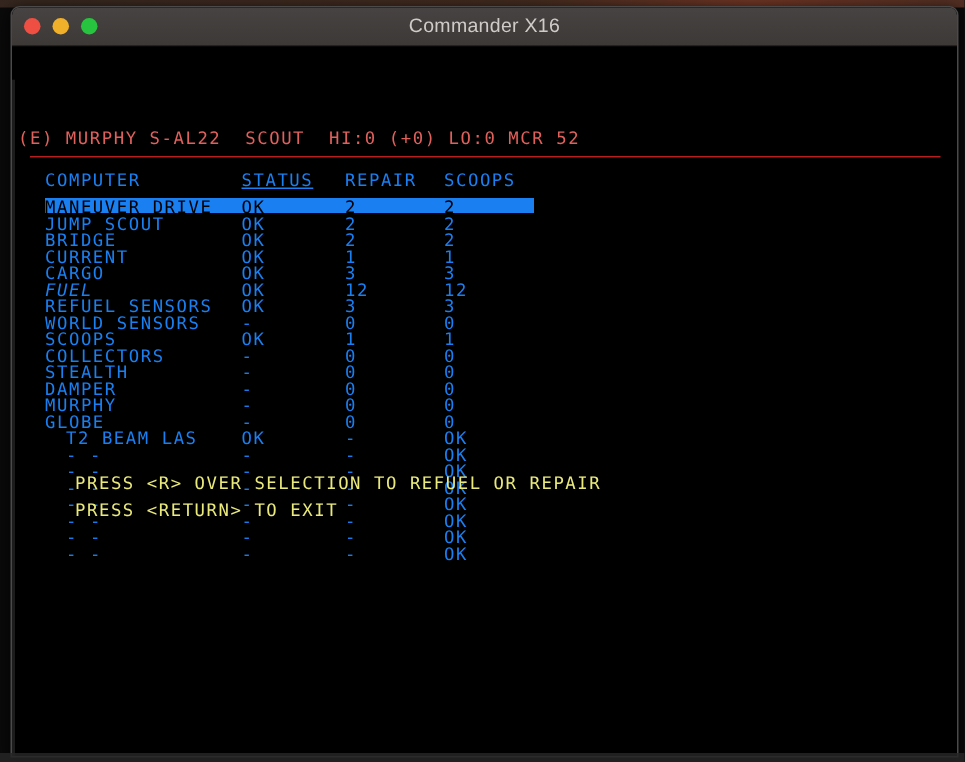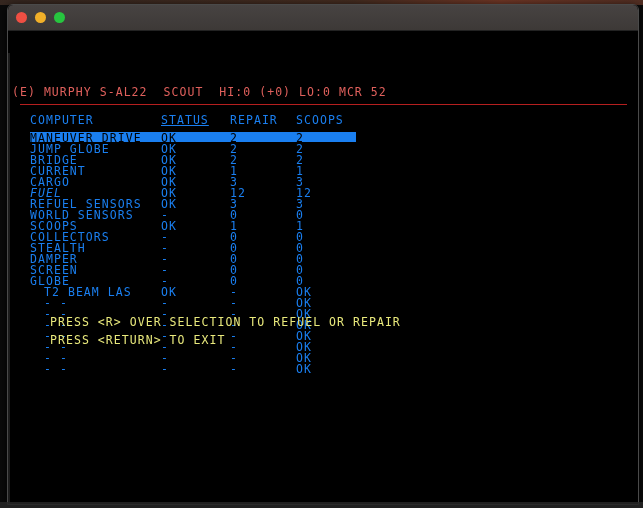--- a/index.html
+++ b/index.html
@@ -170,20 +170,21 @@
   <div id="menubar-strip"></div>
 
   <div id="window">
 
     <div id="titlebar">
       <div id="traffic">
         <span class="dot close"></span>
         <span class="dot min"></span>
         <span class="dot zoom"></span>
       </div>
+      <div id="title-text">Commander X16</div>
     </div>
 
     <div id="screen">
       <div class="scanline-left"></div>
 
       <div class="row" id="statusline">(E) MURPHY S-AL22  SCOUT  HI:0 (+0) LO:0 MCR 52</div>
 
       <div class="hrule" id="rule-top"></div>
 
       <div id="table">
@@ -193,21 +194,21 @@
           <div class="tcell theader" style="left: 288px; top: 62px;">SCOOPS</div>
           <div class="tcell theader" style="left: 22px; top: 69px;">______________</div>
           <div class="tcell theader" style="left: 153px; top: 69px;">______</div>
           <div class="tcell theader" style="left: 222px; top: 69px;">______</div>
           <div class="tcell theader" style="left: 288px; top: 69px; font-style: italic;">_______</div>
           <div class="hl-bar" style="top: 79px;"></div>
           <div class="tcell hl-text" style="left: 22px; top: 80px;">MANEUVER DRIVE</div>
           <div class="tcell hl-text" style="left: 153px; top: 80px;">OK</div>
           <div class="tcell hl-text" style="left: 222px; top: 80px;">2</div>
           <div class="tcell hl-text" style="left: 288px; top: 80px;">2</div>
-          <div class="tcell" style="left: 22px; top: 91px;">JUMP GLOBE</div>
+          <div class="tcell" style="left: 22px; top: 91px;">JUMP SCOUT</div>
           <div class="tcell" style="left: 153px; top: 91px;">OK</div>
           <div class="tcell" style="left: 222px; top: 91px;">2</div>
           <div class="tcell" style="left: 288px; top: 91px;">2</div>
           <div class="tcell" style="left: 22px; top: 102px;">BRIDGE</div>
           <div class="tcell" style="left: 153px; top: 102px;">OK</div>
           <div class="tcell" style="left: 222px; top: 102px;">2</div>
           <div class="tcell" style="left: 288px; top: 102px;">2</div>
           <div class="tcell" style="left: 22px; top: 113px;">CURRENT</div>
           <div class="tcell" style="left: 153px; top: 113px;">OK</div>
           <div class="tcell" style="left: 222px; top: 113px;">1</div>
@@ -237,21 +238,21 @@
           <div class="tcell" style="left: 222px; top: 179px;">0</div>
           <div class="tcell" style="left: 288px; top: 179px;">0</div>
           <div class="tcell" style="left: 22px; top: 190px;">STEALTH</div>
           <div class="tcell" style="left: 153px; top: 190px;">-</div>
           <div class="tcell" style="left: 222px; top: 190px;">0</div>
           <div class="tcell" style="left: 288px; top: 190px;">0</div>
           <div class="tcell" style="left: 22px; top: 201px;">DAMPER</div>
           <div class="tcell" style="left: 153px; top: 201px;">-</div>
           <div class="tcell" style="left: 222px; top: 201px;">0</div>
           <div class="tcell" style="left: 288px; top: 201px;">0</div>
-          <div class="tcell" style="left: 22px; top: 212px;">SCREEN</div>
+          <div class="tcell" style="left: 22px; top: 212px;">MURPHY</div>
           <div class="tcell" style="left: 153px; top: 212px;">-</div>
           <div class="tcell" style="left: 222px; top: 212px;">0</div>
           <div class="tcell" style="left: 288px; top: 212px;">0</div>
           <div class="tcell" style="left: 22px; top: 223px;">GLOBE</div>
           <div class="tcell" style="left: 153px; top: 223px;">-</div>
           <div class="tcell" style="left: 222px; top: 223px;">0</div>
           <div class="tcell" style="left: 288px; top: 223px;">0</div>
           <div class="tcell" style="left: 36px; top: 234px;">T2 BEAM LAS</div>
           <div class="tcell" style="left: 153px; top: 234px;">OK</div>
           <div class="tcell" style="left: 222px; top: 234px;">-</div>

